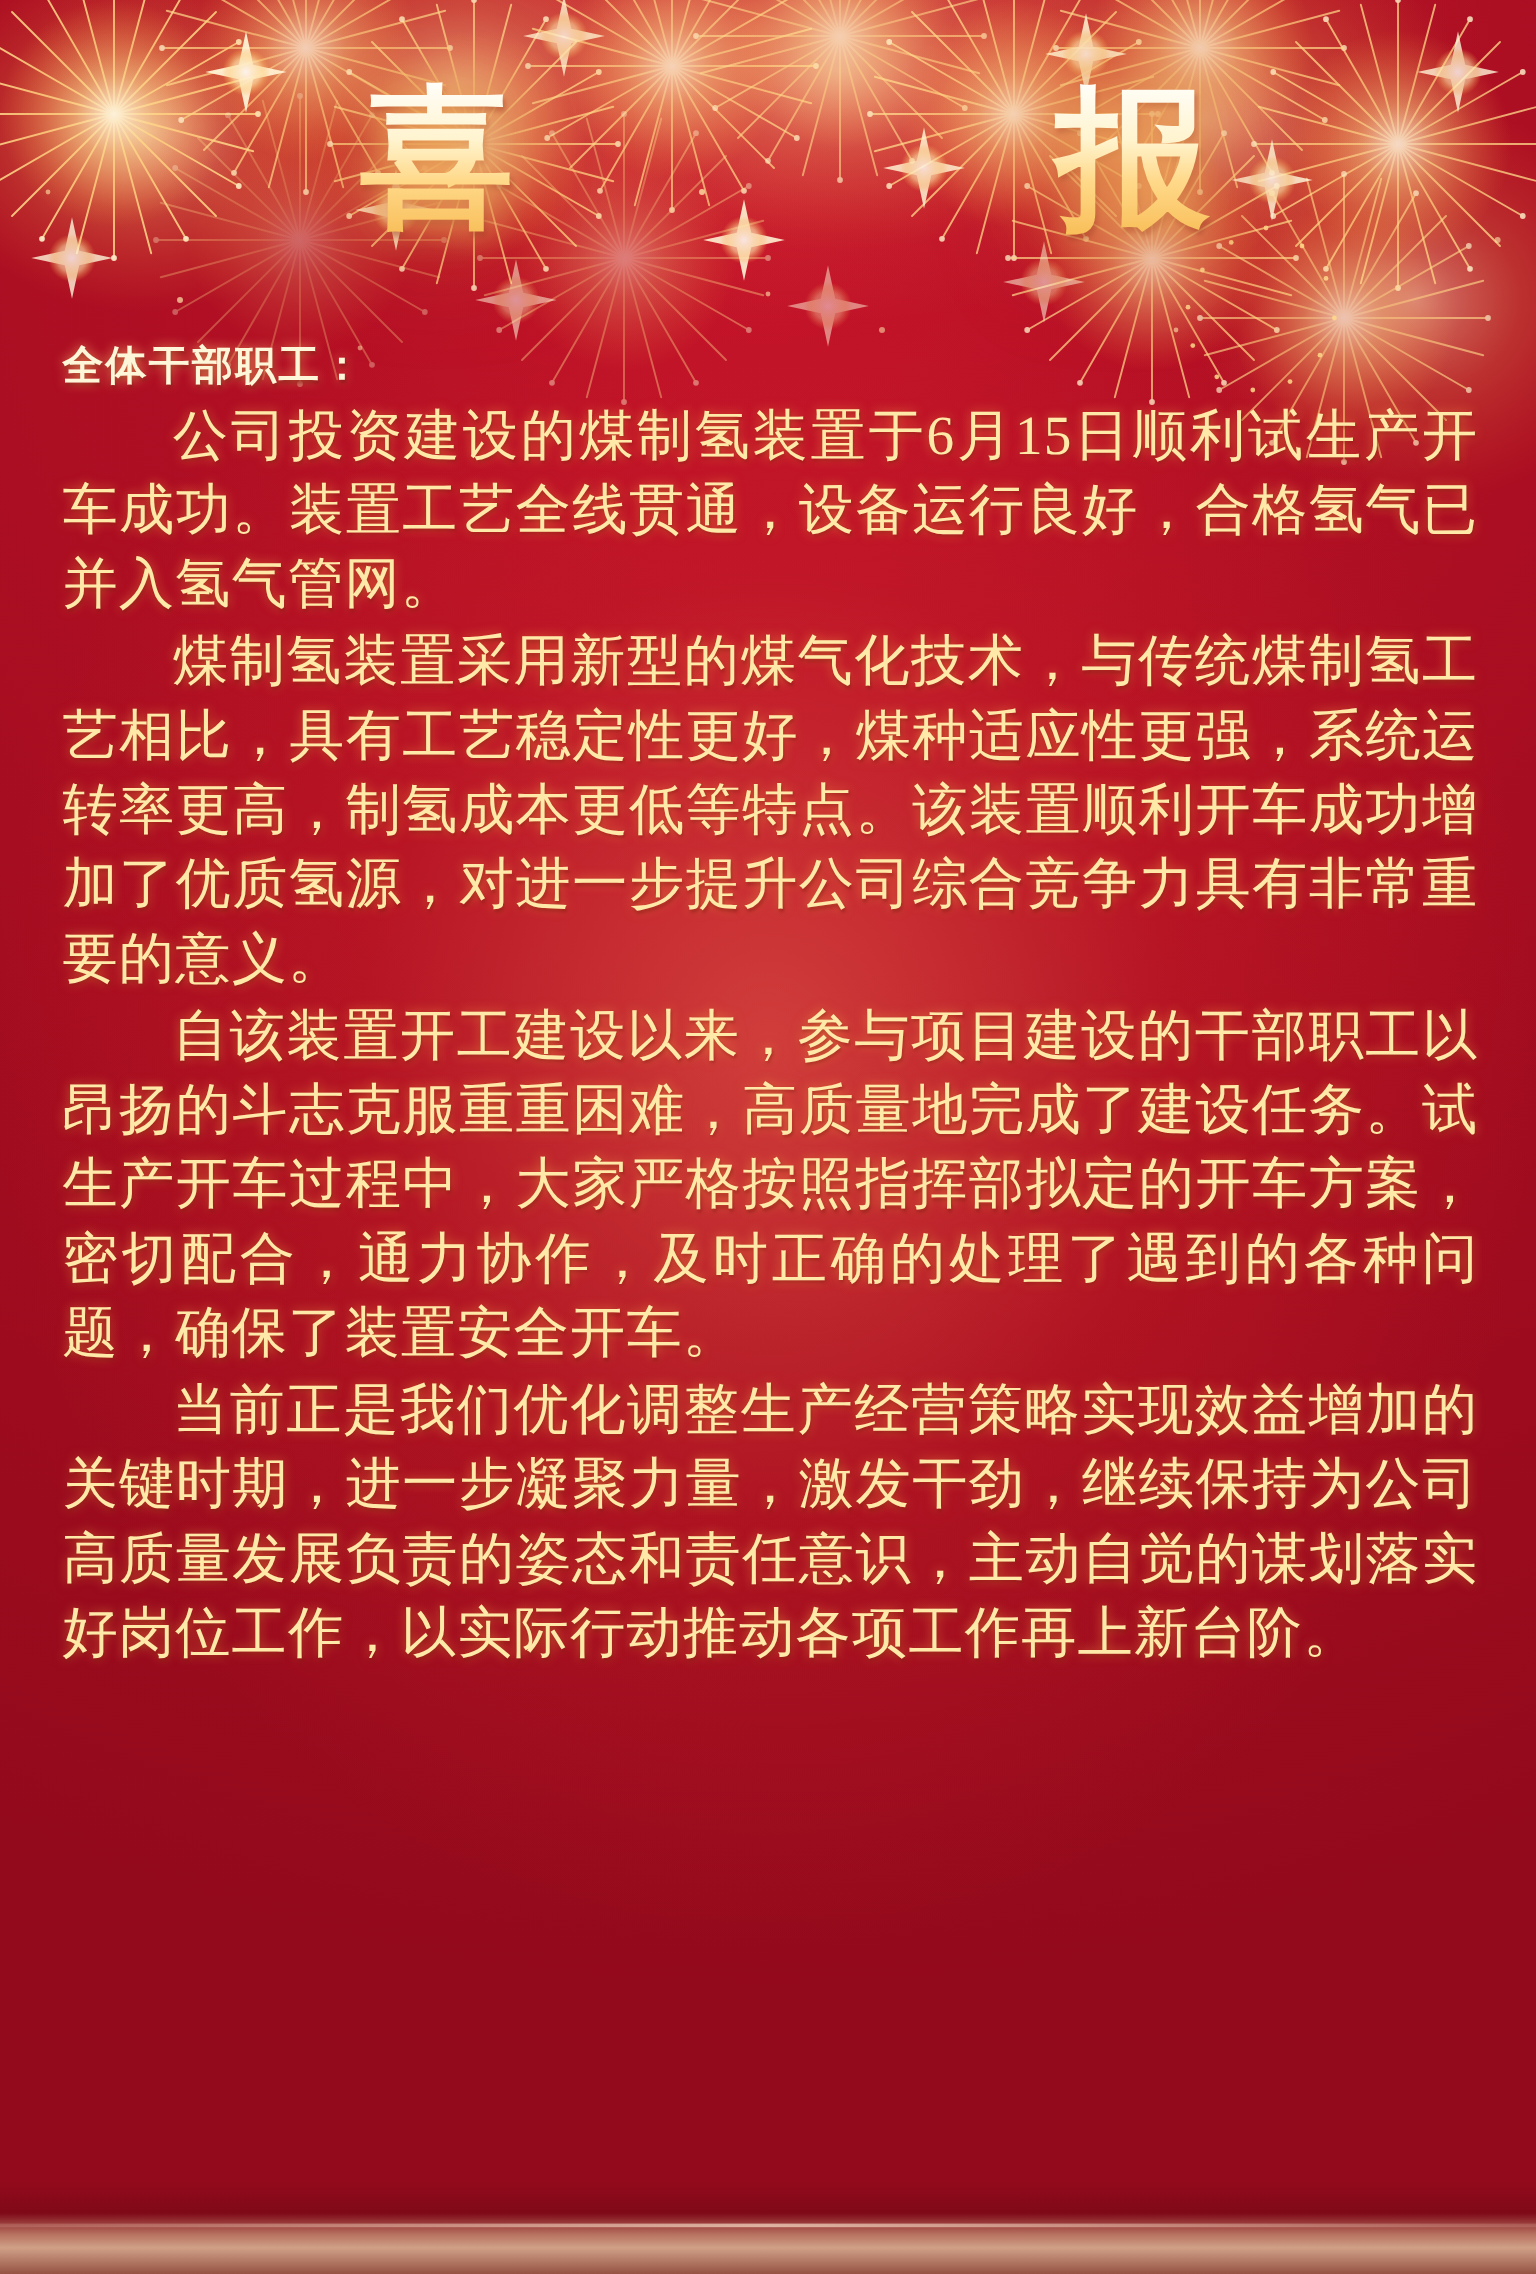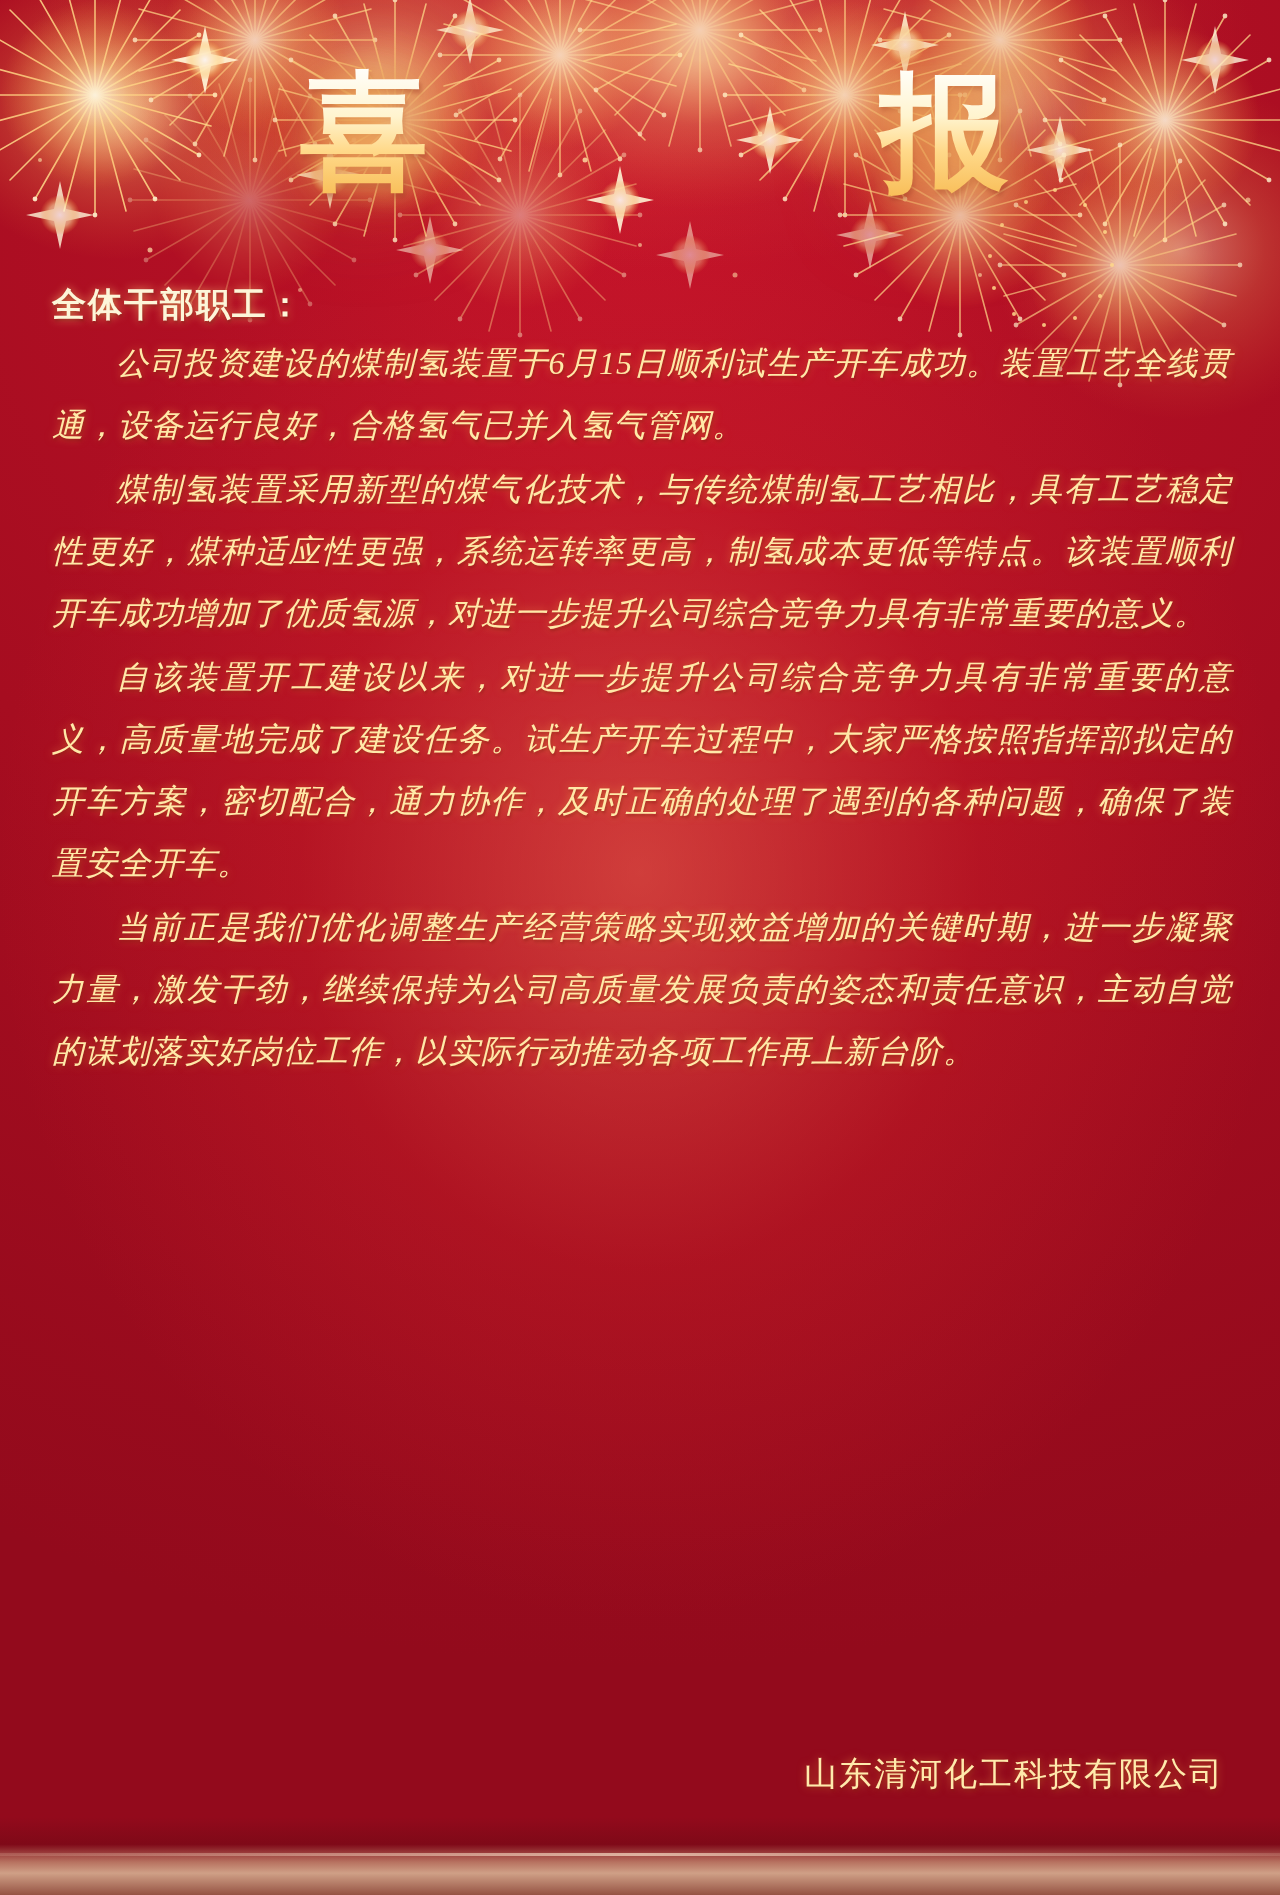--- a/index.html
+++ b/index.html
@@ -94,29 +94,28 @@
   .salutation {
     font-size: 34px;
     font-weight: 700;
     color: #fdf6d9;
     text-shadow: 0 0 10px rgba(255,190,110,0.75), 1px 2px 3px rgba(120,10,14,0.75);
     letter-spacing: 2px;
     margin-bottom: 4px;
   }
   p.para {
     margin: 0 0 2px 0;
-    font-size: 32px;
+    font-size: 46px;
     line-height: 62px;
     text-indent: 2em;
     color: #ffe9a8;
     letter-spacing: 1px;
     text-align: justify;
     text-justify: inter-ideograph;
     text-shadow: 0 0 9px rgba(255,170,70,0.55), 1px 2px 3px rgba(120,10,14,0.6);
-    font-style: italic;
   }
 
   
   .sign {
     position: absolute;
     right: 56px;
     bottom: 96px;
     text-align: right;
     z-index: 5;
   }
@@ -263,22 +262,21 @@
   <div class="top-sheen"></div>
 
   <div class="title-wrap">
     <div class="title">喜 报</div>
   </div>
 
   <div class="body">
     <div class="salutation">全体干部职工：</div>
     <p class="para">公司投资建设的煤制氢装置于6月15日顺利试生产开车成功。装置工艺全线贯通，设备运行良好，合格氢气已并入氢气管网。</p>
     <p class="para">煤制氢装置采用新型的煤气化技术，与传统煤制氢工艺相比，具有工艺稳定性更好，煤种适应性更强，系统运转率更高，制氢成本更低等特点。该装置顺利开车成功增加了优质氢源，对进一步提升公司综合竞争力具有非常重要的意义。</p>
-    <p class="para">自该装置开工建设以来，对进一步提升公司综合竞争力具有非常重要的意义，高质量地完成了建设任务。试生产开车过程中，大家严格按照指挥部拟定的开车方案，密切配合，通力协作，及时正确的处理了遇到的各种问题，确保了装置安全开车。</p>
+    <p class="para">自该装置开工建设以来，参与项目建设的干部职工以昂扬的斗志克服重重困难，高质量地完成了建设任务。试生产开车过程中，大家严格按照指挥部拟定的开车方案，密切配合，通力协作，及时正确的处理了遇到的各种问题，确保了装置安全开车。</p>
     <p class="para">当前正是我们优化调整生产经营策略实现效益增加的关键时期，进一步凝聚力量，激发干劲，继续保持为公司高质量发展负责的姿态和责任意识，主动自觉的谋划落实好岗位工作，以实际行动推动各项工作再上新台阶。</p>
   </div>
 
   <div class="sign">
-    <div>山东清河化工科技有限公司</div>
   </div>
 
   <div class="bottom-edge"></div>
 </div>
 
 </body></html>

